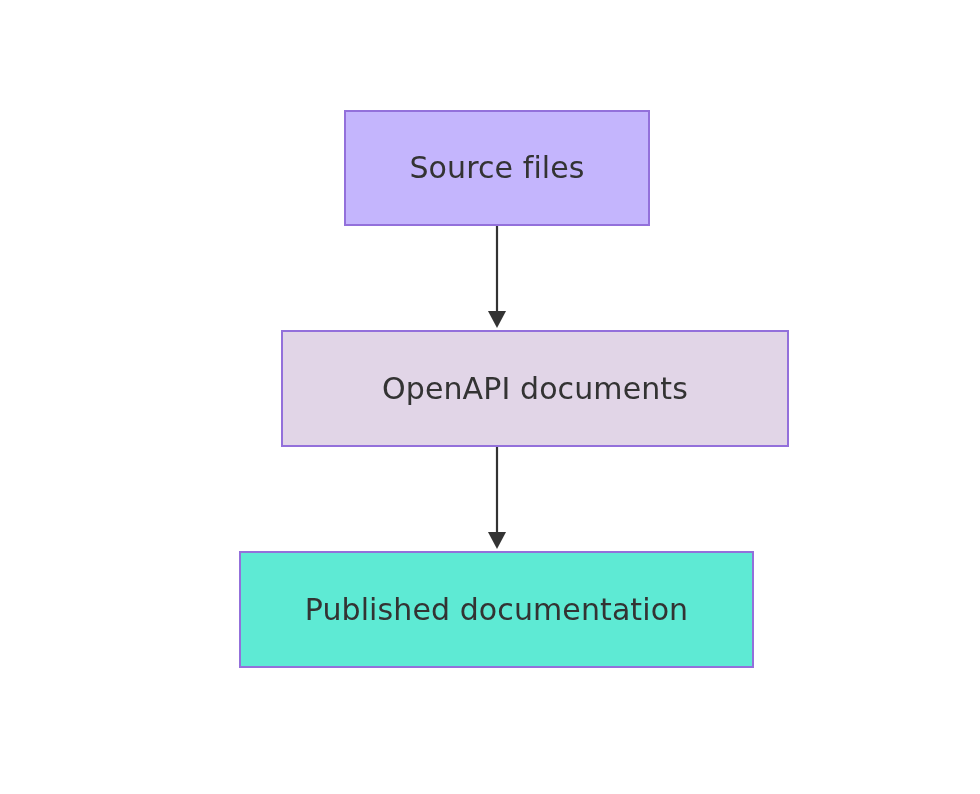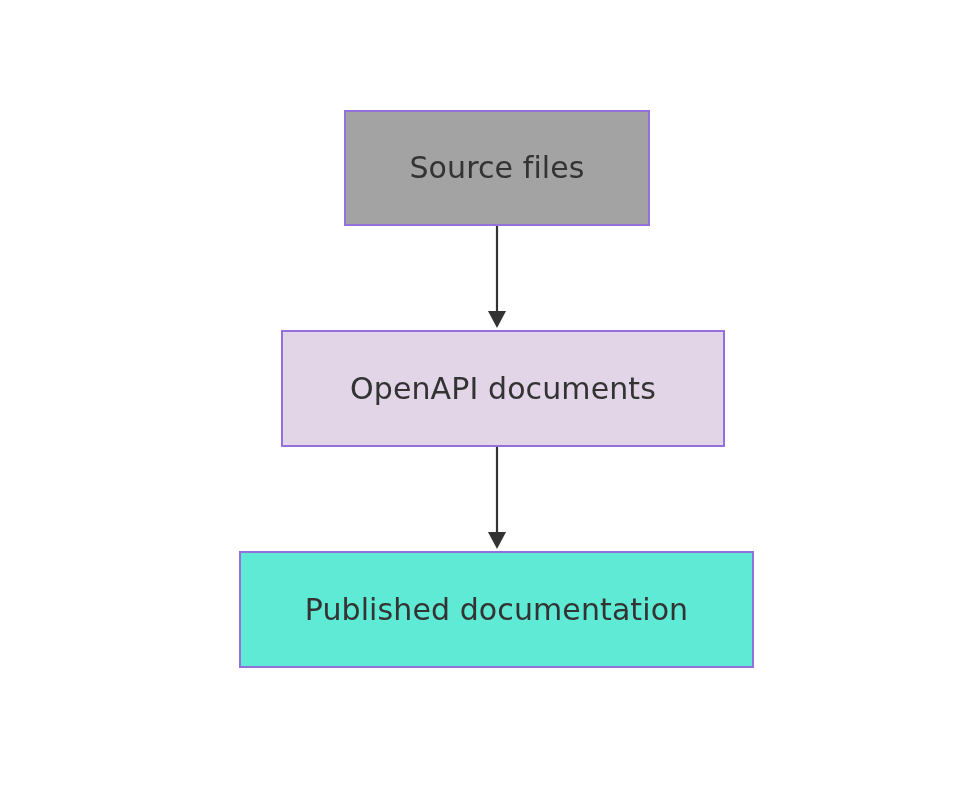--- a/index.html
+++ b/index.html
@@ -48,21 +48,21 @@
     top: 110px;
     width: 306px;
     height: 116px;
     background: #fdf3d4;
   }
 
   
   #node-openapi-documents {
     left: 281px;
     top: 330px;
-    width: 444px;
+    width: 508px;
     height: 117px;
     background: #e1d5e7;
   }
 
   
   #node-published-documentation {
     left: 239px;
     top: 551px;
     width: 515px;
     height: 117px;
@@ -97,21 +97,21 @@
     <g>
       <path class="edge-line" d="M 497,226 L 497,313"></path>
       <polygon class="edge-head" points="488,311 506,311 497,328"></polygon>
     </g>
     <g>
       <path class="edge-line" d="M 497,447 L 497,534"></path>
       <polygon class="edge-head" points="488,532 506,532 497,549"></polygon>
     </g>
   </svg>
 
-  <div class="node" id="node-source-files" style="background: #a3a3a3; border-color: rgb(147, 112, 219);">
+  <div class="node" id="node-source-files" style="background: #c4b5fd; border-color: rgb(147, 112, 219);">
     <span class="node-label" style="color: rgb(51, 51, 51);">Source files</span>
   </div>
 
   <div class="node" id="node-openapi-documents" style="background: rgb(225, 213, 231); border-color: rgb(147, 112, 219);">
     <span class="node-label" style="color: rgb(51, 51, 51);">OpenAPI documents</span>
   </div>
 
   <div class="node" id="node-published-documentation" style="background: #5eead4; border-color: rgb(147, 112, 219);">
     <span class="node-label" style="color: rgb(51, 51, 51);">Published documentation</span>
   </div>

